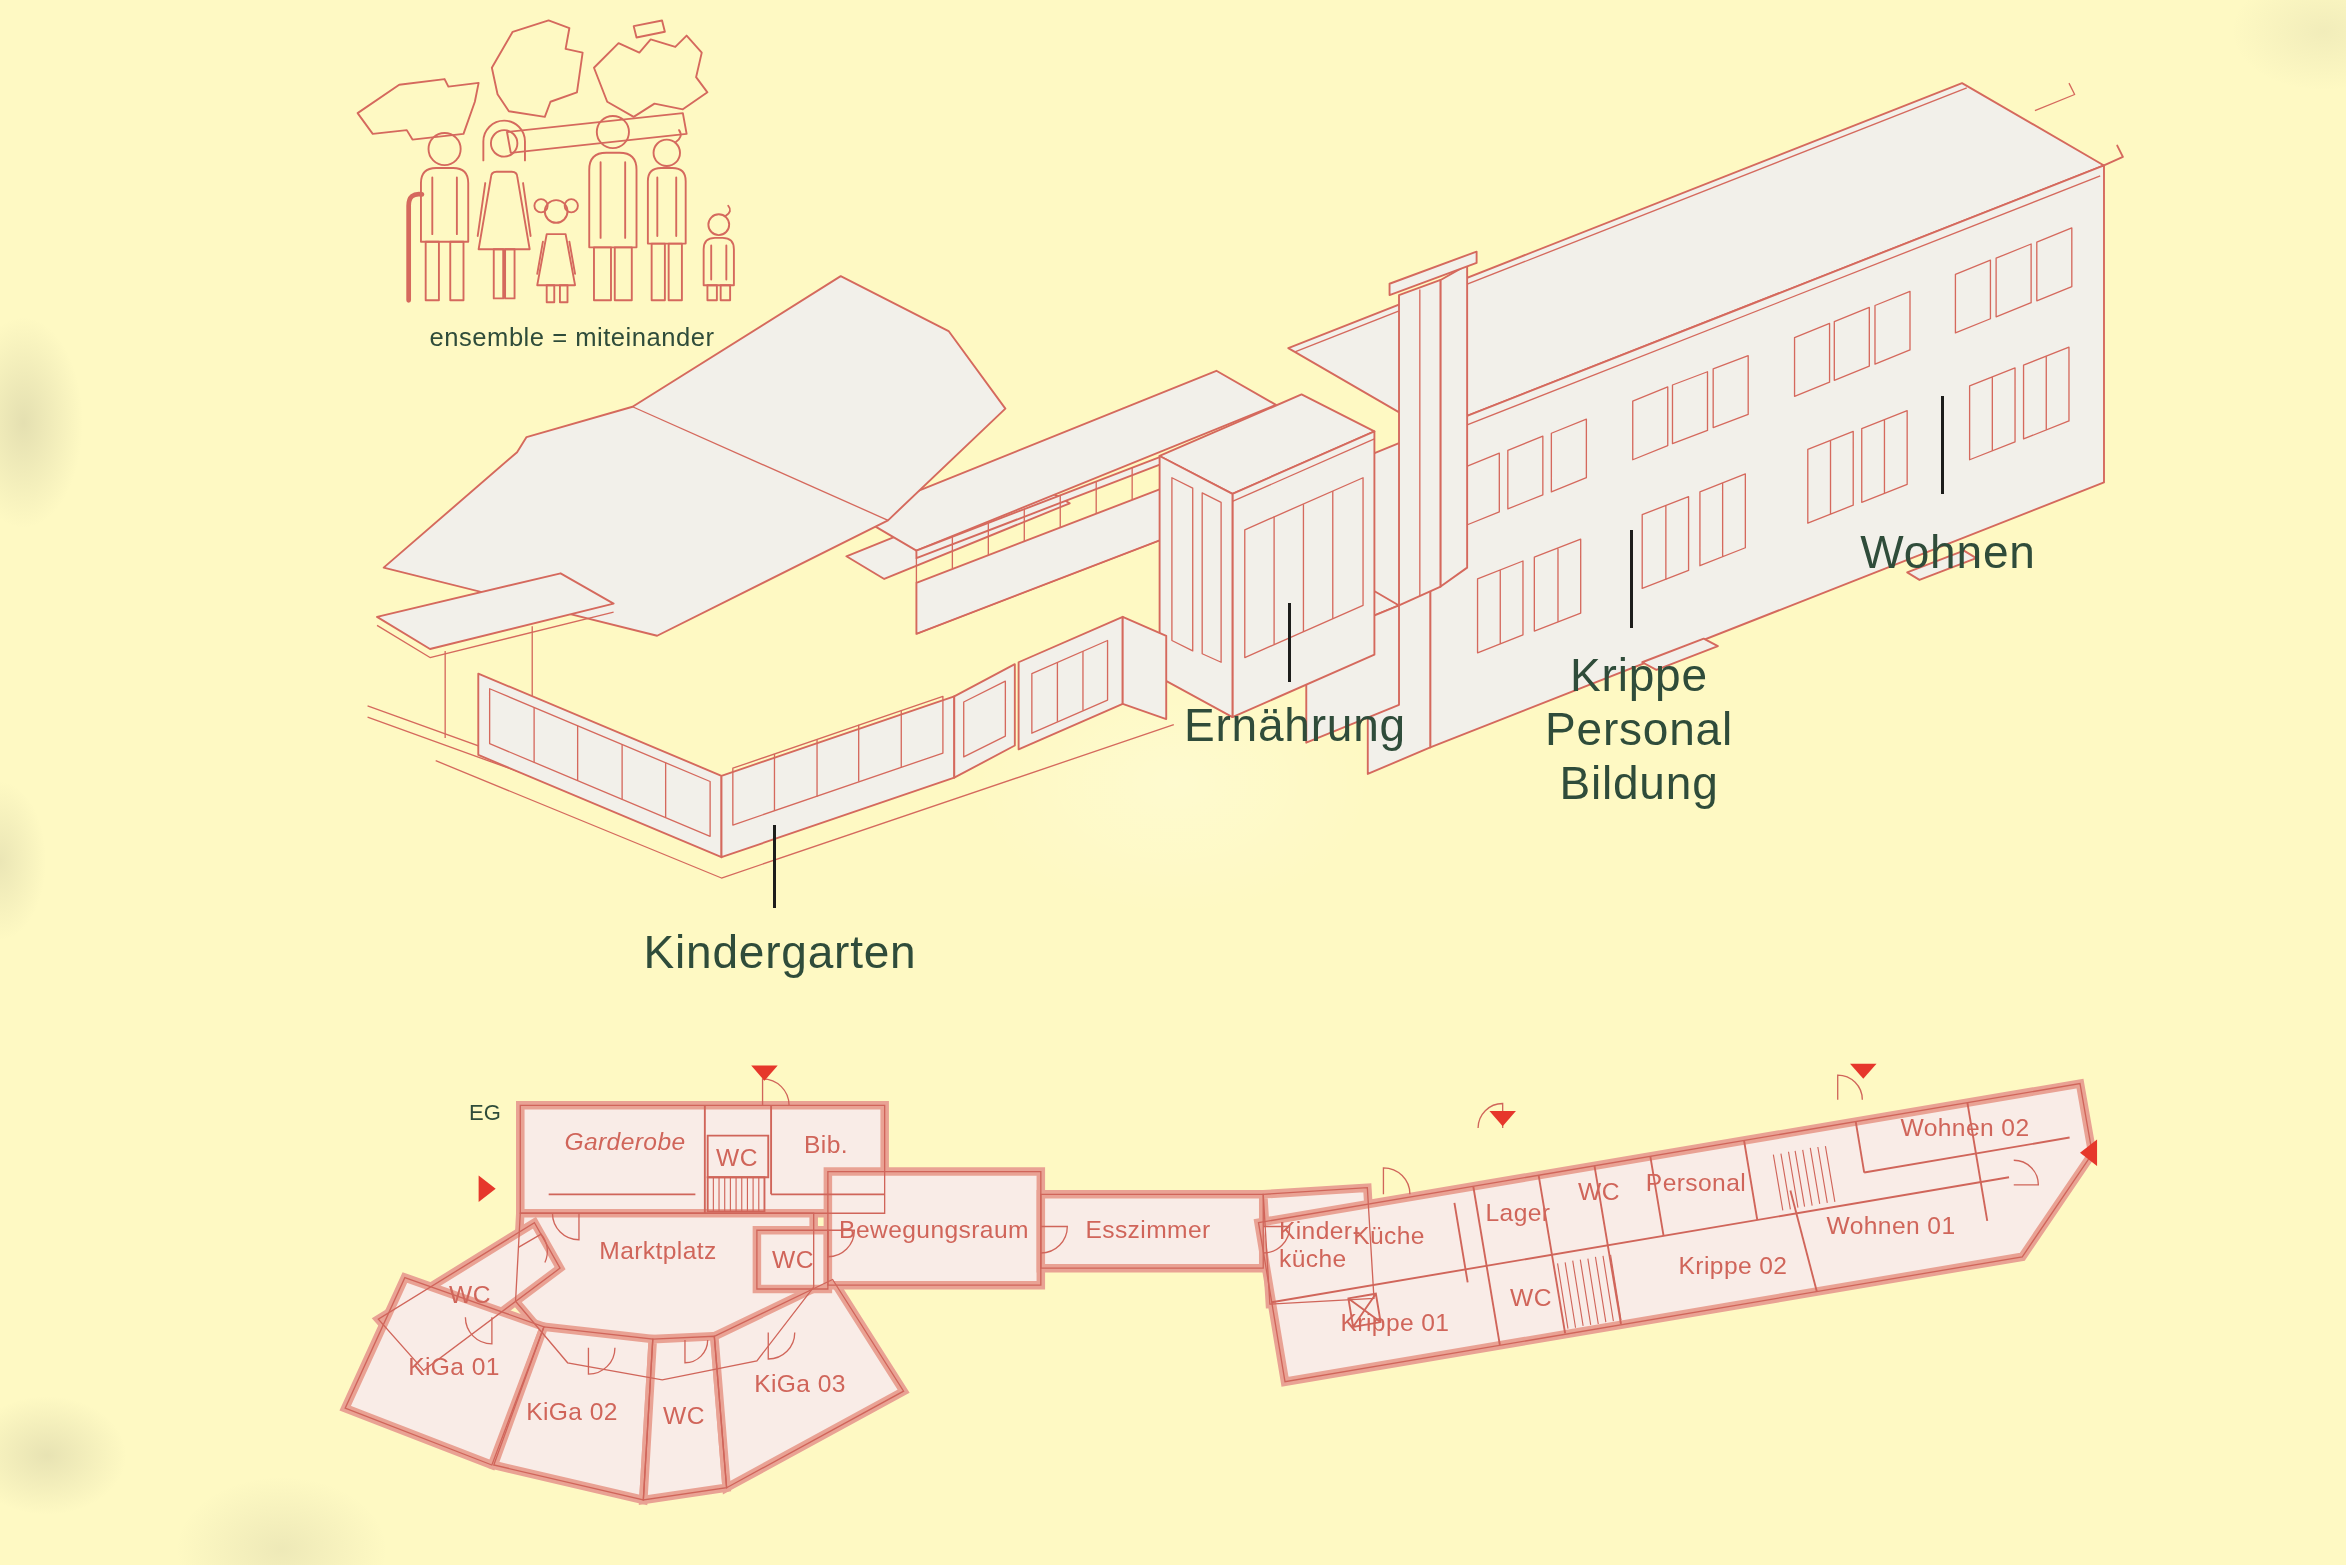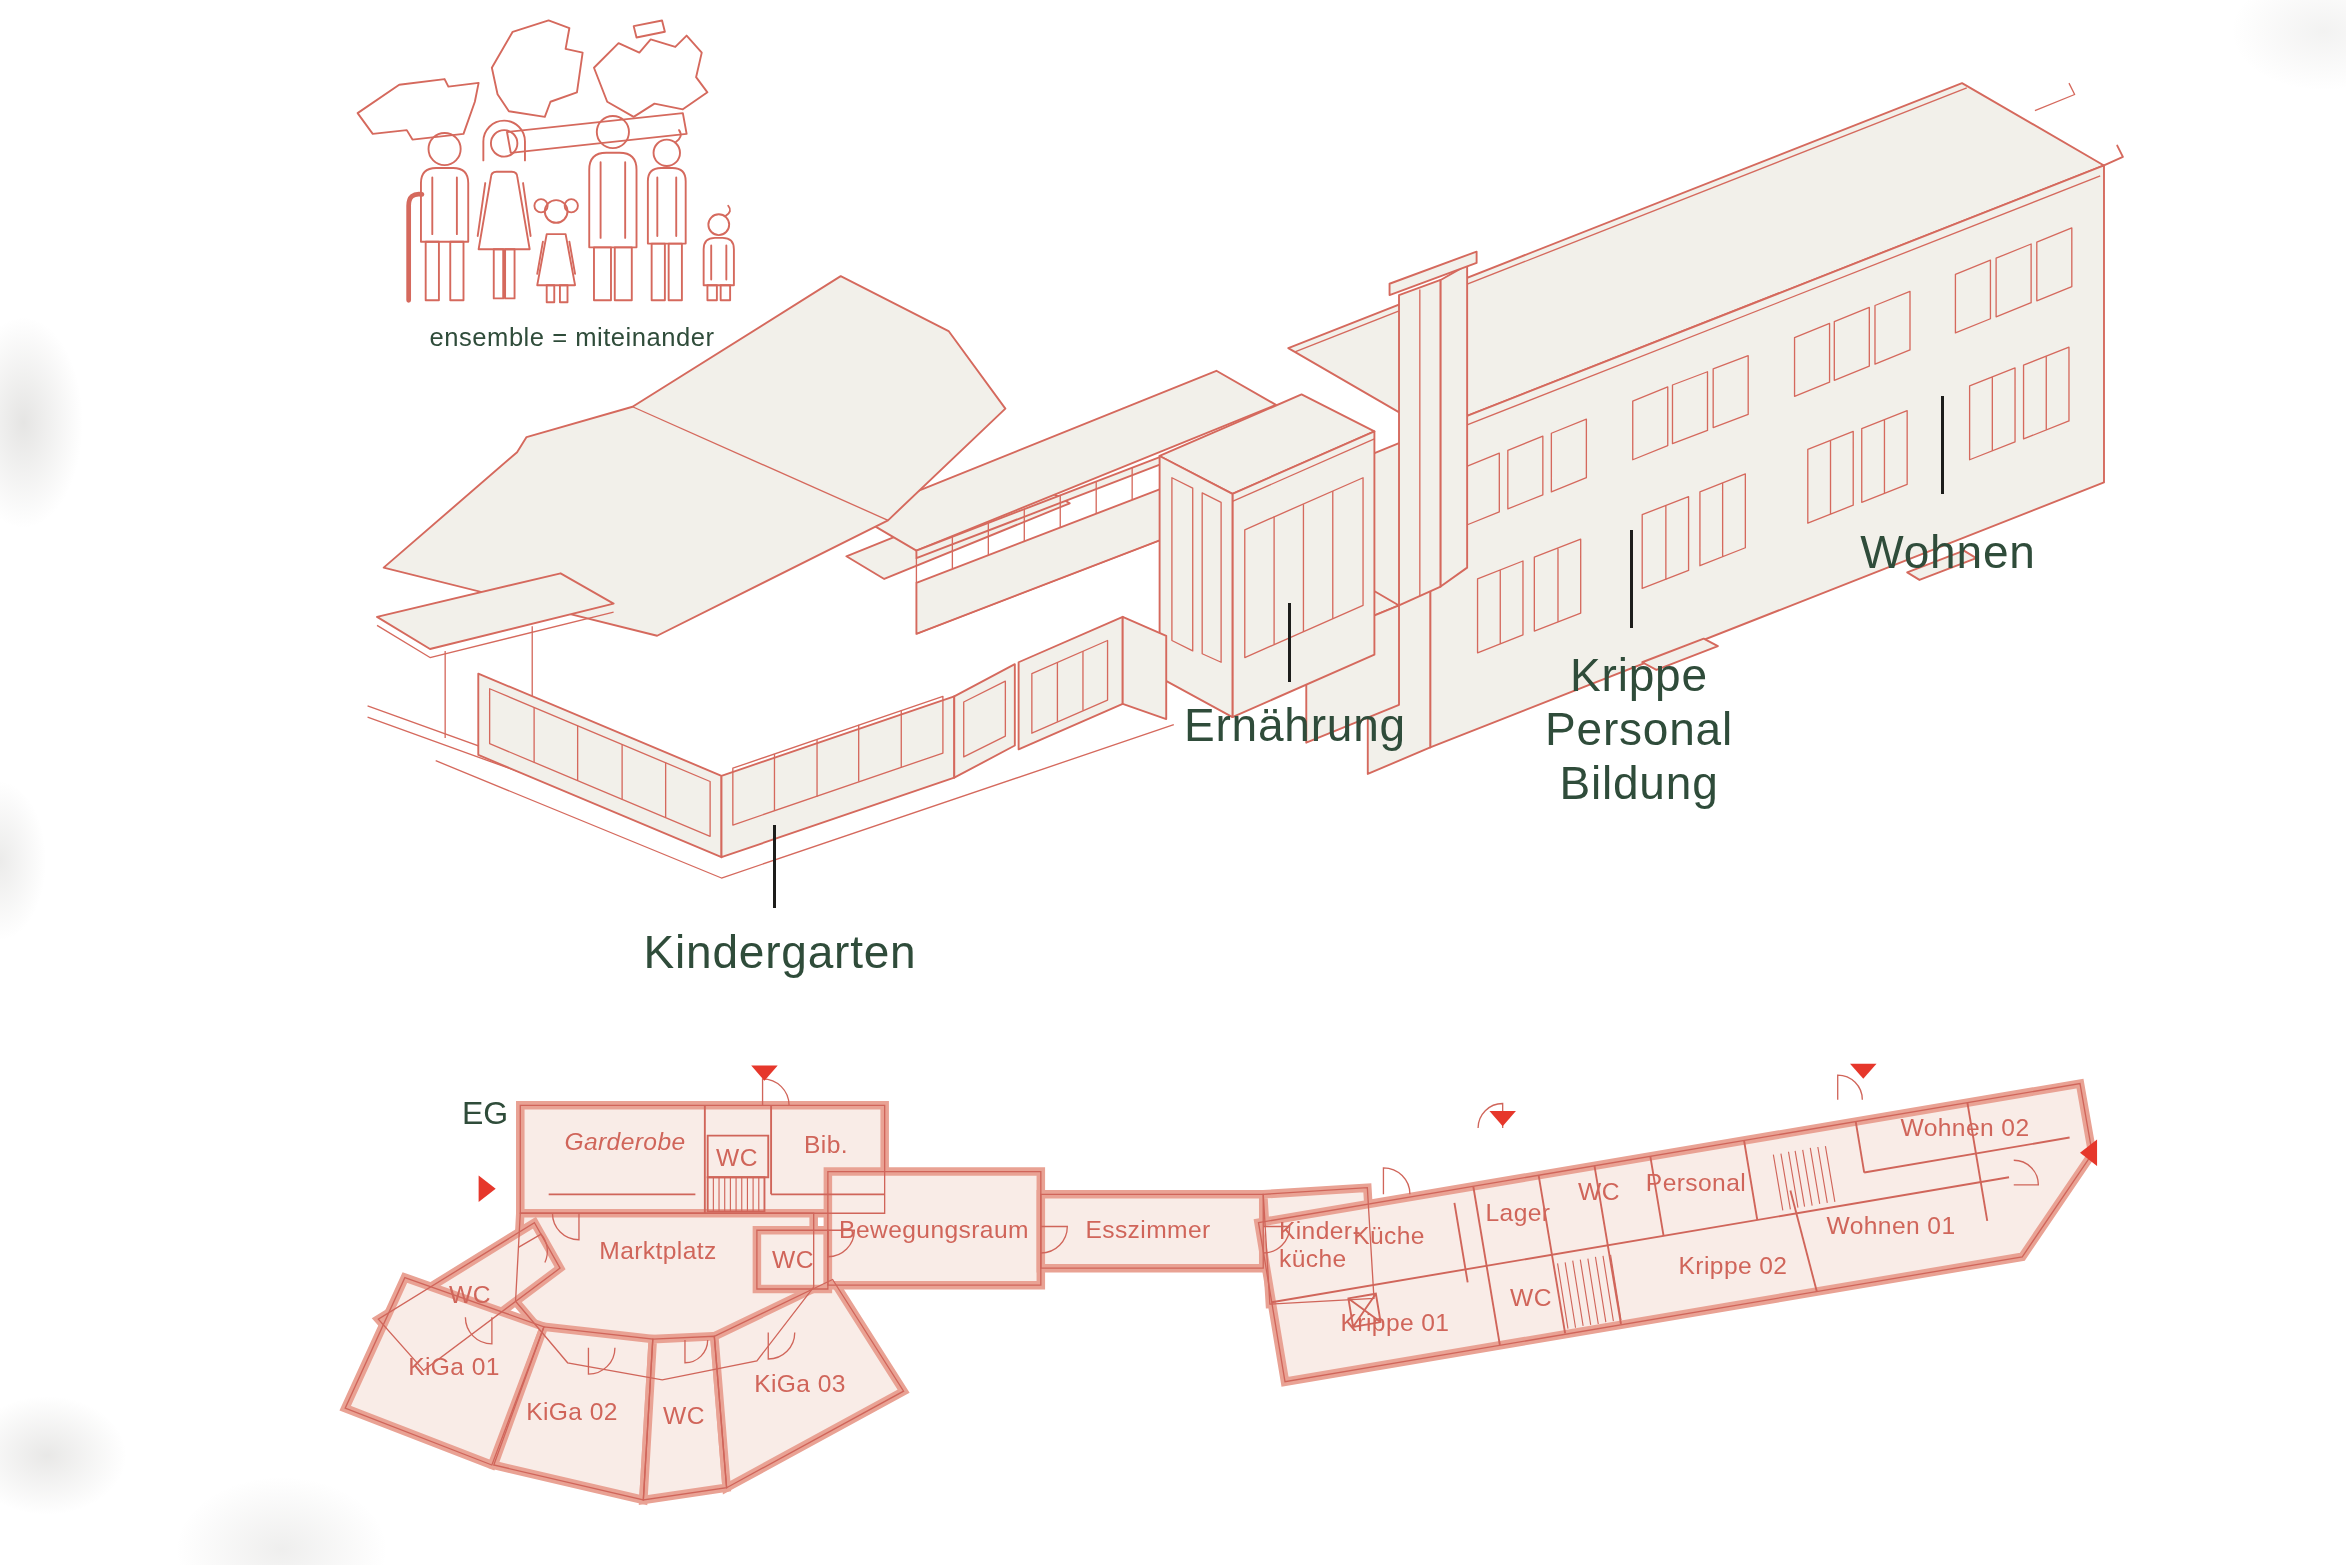--- a/index.html
+++ b/index.html
@@ -1,16 +1,16 @@
 <!DOCTYPE html>
 <html style="font-size:15px"><head>
 <meta charset="utf-8">
 <style>
   html,body{margin:0;padding:0;background:#e8e6e0;}
-  .page{position:relative;width:2347px;height:1565px;background:#ffffff;overflow:hidden;
+  .page{position:relative;width:2347px;height:1565px;background:#fef9c3;overflow:hidden;
         font-family:"Liberation Sans","DejaVu Sans",sans-serif;}
   .page::before{content:"";position:absolute;inset:0;pointer-events:none;
     background:
       radial-gradient(ellipse 85px 151px at 1% 27%, rgba(95,92,84,.16), transparent 70%),
       radial-gradient(ellipse 66px 114px at 0% 55%, rgba(95,92,84,.12), transparent 70%),
       radial-gradient(ellipse 114px 85px at 2% 93%, rgba(95,92,84,.14), transparent 70%),
       radial-gradient(ellipse 151px 104px at 12% 99%, rgba(95,92,84,.10), transparent 70%),
       radial-gradient(ellipse 132px 85px at 99% 2%, rgba(95,92,84,.08), transparent 70%),
       radial-gradient(ellipse 284px 189px at 50% 50%, rgba(255,255,255,.20), transparent 70%);}
   svg{position:absolute;display:block;}
@@ -25,21 +25,21 @@
   .tri{fill:#e6372b;stroke:none;}
   .room-label{position:absolute;transform:translate(-50%,-50%);font-size:24.6px;color:#d0655a;
               white-space:nowrap;letter-spacing:0.4px;}
   .room-label.two-line{text-align:left;line-height:28px;}
   .big-label{position:absolute;transform:translate(-50%,-50%);font-size:46px;color:#2f4c3a;
              letter-spacing:0.8px;white-space:nowrap;}
   .big-label.multi{text-align:center;line-height:54px;}
   .leader{position:absolute;width:2.8px;background:#1d1d1b;}
   .caption{position:absolute;transform:translate(-50%,-50%);font-size:25.6px;color:#2f4c3a;
            letter-spacing:0.5px;white-space:nowrap;}
-  .eg-label{position:absolute;transform:translate(-50%,-50%);font-size:32px;color:#2f4c3a;}
+  .eg-label{position:absolute;transform:translate(-50%,-50%);font-size:22px;color:#2f4c3a;}
 </style>
 </head>
 <body>
 
 <div class="page">
 
   <svg style="left:350px;top:11.4px;" width="435" height="312" viewBox="0 0 460 330">
     <g class="draw">
       <path d="M8,108 L52,78 L100,72 L104,80 L136,76 L132,96 L120,130 L66,136 L60,126 L24,130 Z"></path>
       <path d="M150,60 L172,22 L210,10 L232,18 L228,40 L246,44 L240,86 L212,96 L206,112 L168,106 L156,88 Z"></path>

